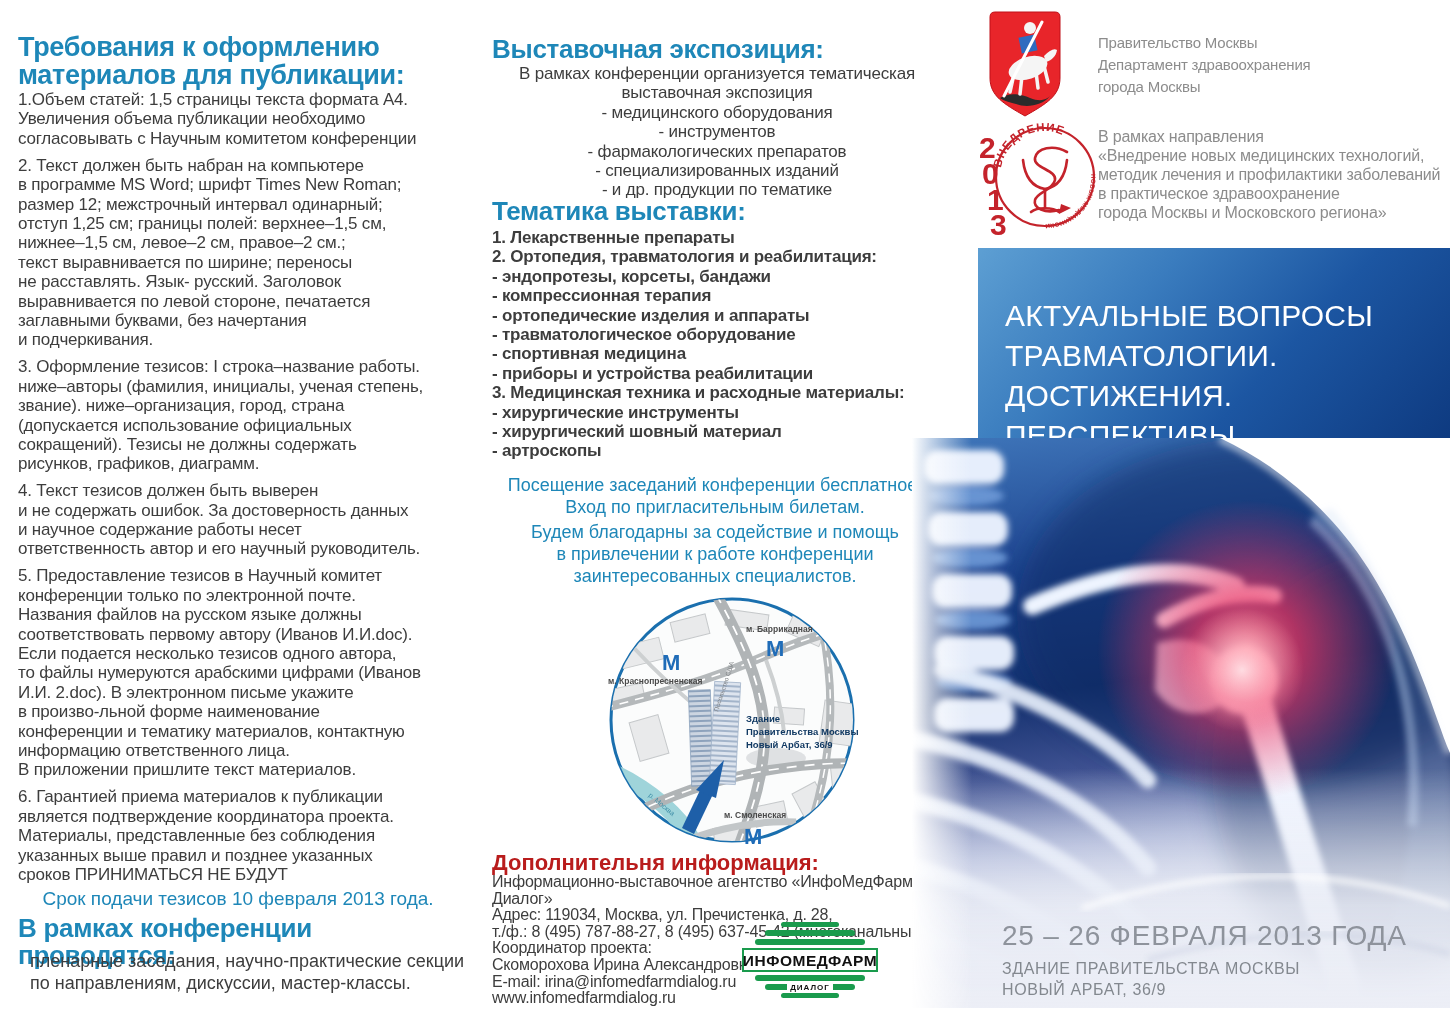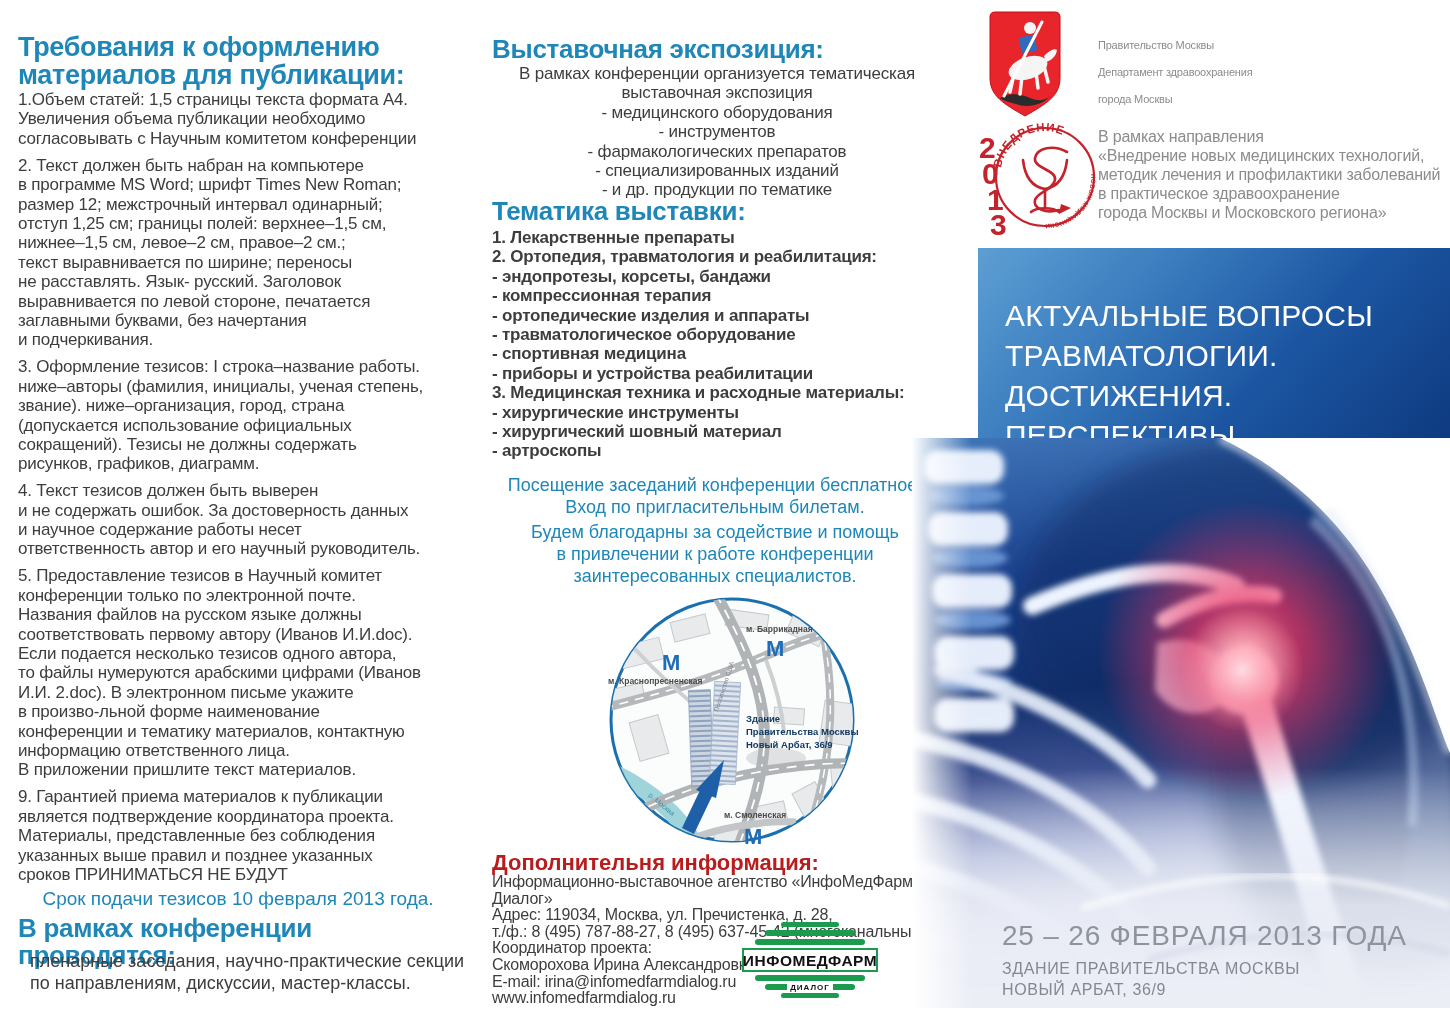--- a/index.html
+++ b/index.html
@@ -7,21 +7,21 @@
         font-family:"Liberation Sans", sans-serif;color:#3d3d3d;}
   .abs{position:absolute;}
   .lines{white-space:pre-line;}
   .h1{font-size:27px;line-height:28px;font-weight:bold;color:#1e87b8;letter-spacing:-0.3px;}
   .h2{font-size:26px;line-height:27px;font-weight:bold;color:#1e87b8;letter-spacing:-0.3px;}
   .body17{font-size:17px;line-height:19.4px;color:#3d3d3d;letter-spacing:-0.2px;}
   .para{margin:0 0 7.5px 0;}
   .note{font-size:18px;line-height:22px;color:#1e87b8;text-align:center;}
   .deadline{font-size:19px;color:#1e87b8;text-align:center;}
   .info-lines{font-size:16px;line-height:16.6px;color:#3d3d3d;letter-spacing:-0.2px;}
-  .gray-block{font-size:11px;line-height:27px;color:#8c8c8c;letter-spacing:-0.2px;}
+  .gray-block{font-size:15px;line-height:22px;color:#8c8c8c;letter-spacing:-0.2px;}
   .banner{background:linear-gradient(133deg,#5d9fd3 0%,#3a7cbe 32%,#1c56a2 62%,#0e3a80 100%);}
   .kicker{font-size:20px;color:#f2f7fc;letter-spacing:0.5px;}
   .banner-title{font-size:30px;line-height:40px;color:#ffffff;letter-spacing:0.2px;}
   .info-title{font-size:30px;font-weight:bold;color:#1a78b6;letter-spacing:1px;}
   .info-dates{font-size:28px;color:#8e939c;letter-spacing:0.8px;}
   .info-venue{font-size:16px;line-height:21px;color:#83888f;letter-spacing:0.6px;}
   .bottom-edge{left:0;top:1017px;width:1450px;height:2px;background:#ccd0d4;}
   svg text{font-family:"Liberation Sans", sans-serif;}
 </style>
 </head>
@@ -61,21 +61,21 @@
 конференции только по электронной почте.
 Названия файлов на русском языке должны
 соответствовать первому автору (Иванов И.И.doc).
 Если подается несколько тезисов одного автора,
 то файлы нумеруются арабскими цифрами (Иванов
 И.И. 2.doc). В электронном письме укажите
 в произво-льной форме наименование
 конференции и тематику материалов, контактную
 информацию ответственного лица.
 В приложении пришлите текст материалов.</div>
-    <div class="body17 lines para">9. Гарантией приема материалов к публикации
+    <div class="body17 lines para">6. Гарантией приема материалов к публикации
 является подтверждение координатора проекта.
 Материалы, представленные без соблюдения
 указанных выше правил и позднее указанных
 сроков ПРИНИМАТЬСЯ НЕ БУДУТ</div>
   </div>
   <div class="abs deadline" style="left:18px;top:888px;width:440px;">Срок подачи тезисов 10 февраля 2013 года.</div>
   <div class="abs h2" style="left:18px;top:915px;width:455px;">В рамках конференции проводятся:</div>
   <div class="abs lines" style="left:30px;top:950px;width:455px;font-size:18px;line-height:22px;">пленарные заседания, научно-практические секции
 по направлениям, дискуссии, мастер-классы.</div>
 

